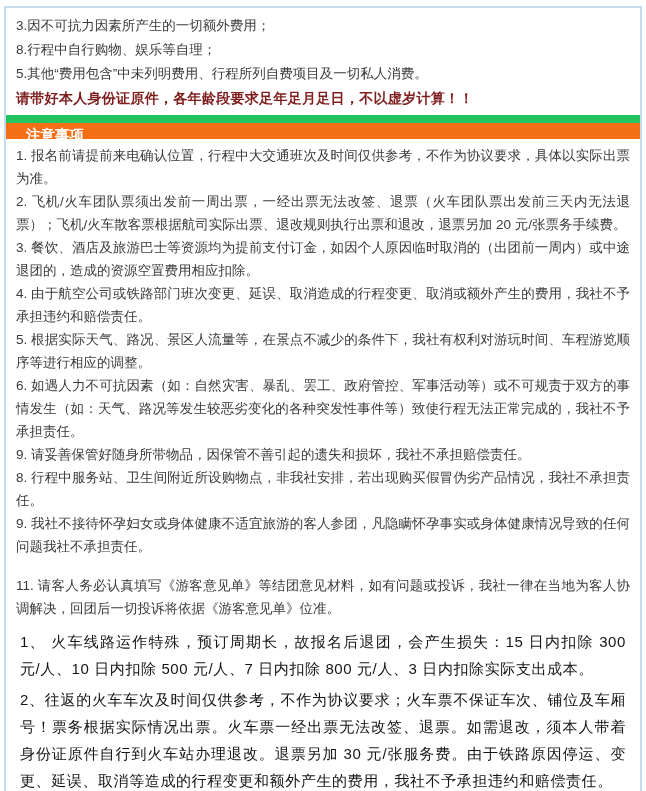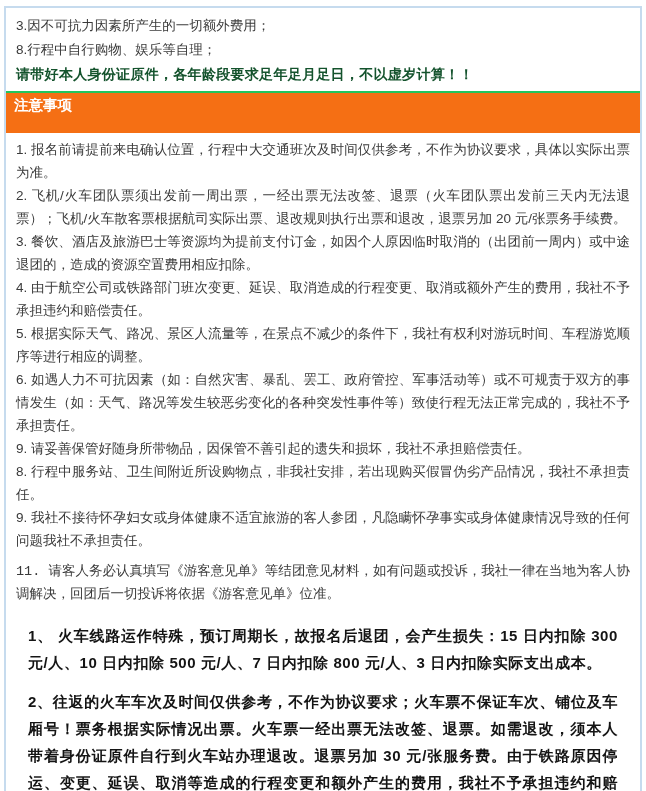--- a/index.html
+++ b/index.html
@@ -10,21 +10,21 @@
     font-family: "Liberation Sans", "DejaVu Sans", sans-serif;
     overflow: hidden;
   }
   .doc-box {
     margin: 6px 4px 0 4px;
     border: 2px solid #C6DBEE;
     background: #ffffff;
   }
   .top-section {
     padding: 10px 10px 2px 10px;
-    border-bottom: 2px solid #22c55e;
+    border-bottom: 8px solid #22c55e;
   }
   .top-item {
     font-size: 13.5px;
     color: #3A3A3A;
     line-height: 15px;
     margin: 0 0 9px 0;
   }
   .id-notice {
     font-size: 14px;
     font-weight: bold;
@@ -32,56 +32,57 @@
     line-height: 16px;
     margin: 3px 0 7px 0;
     letter-spacing: 0.3px;
   }
   .orange-header {
     background: #F56F14;
     color: #ffffff;
     font-weight: bold;
     font-size: 14.5px;
     line-height: 24px;
-    height: 40px;
-    padding: 0 8px;
+    height: 16px;
+    padding: 0 20px;
   }
   .notes-section {
     padding: 5px 10px 0 10px;
   }
   .note {
     font-size: 13.5px;
     color: #3A3A3A;
     line-height: 23px;
     margin: 0;
     text-align: justify;
   }
-  .note.gap-before { margin-top: 8px; font-family: Liberation Mono, monospace; }
+  .note.gap-before { margin-top: 16px; }
   .terms-section {
     padding: 4px 10px 12px 10px;
   }
   .term {
     font-size: 15px;
-    font-weight: bold;
+    font-weight: normal;
     color: #141414;
     line-height: 27px;
     letter-spacing: 0.6px;
-    margin: 12px;
+    margin: 4px;
     text-align: justify;
   }
 </style>
 </head>
 <body>
 
 <div class="doc-box" style="border-color: rgb(198, 219, 238);">
 
   <section class="top-section">
     <p class="top-item">3.因不可抗力因素所产生的一切额外费用；</p>
     <p class="top-item">8.行程中自行购物、娱乐等自理；</p>
-    <p class="id-notice" style="color: #14532d;">请带好本人身份证原件，各年龄段要求足年足月足日，不以虚岁计算！！</p>
+    <p class="top-item">5.其他“费用包含”中未列明费用、行程所列自费项目及一切私人消费。</p>
+    <p class="id-notice" style="color: #7f1d1d;">请带好本人身份证原件，各年龄段要求足年足月足日，不以虚岁计算！！</p>
   </section>
 
   <div class="orange-header" style="background: rgb(245, 111, 20); color: rgb(255, 255, 255);">
     <span>注意事项</span>
   </div>
 
   <section class="notes-section">
     <p class="note">1. 报名前请提前来电确认位置，行程中大交通班次及时间仅供参考，不作为协议要求，具体以实际出票为准。</p>
     <p class="note">2. 飞机/火车团队票须出发前一周出票，一经出票无法改签、退票（火车团队票出发前三天内无法退票）；飞机/火车散客票根据航司实际出票、退改规则执行出票和退改，退票另加 20 元/张票务手续费。</p>
     <p class="note">3. 餐饮、酒店及旅游巴士等资源均为提前支付订金，如因个人原因临时取消的（出团前一周内）或中途退团的，造成的资源空置费用相应扣除。</p>

